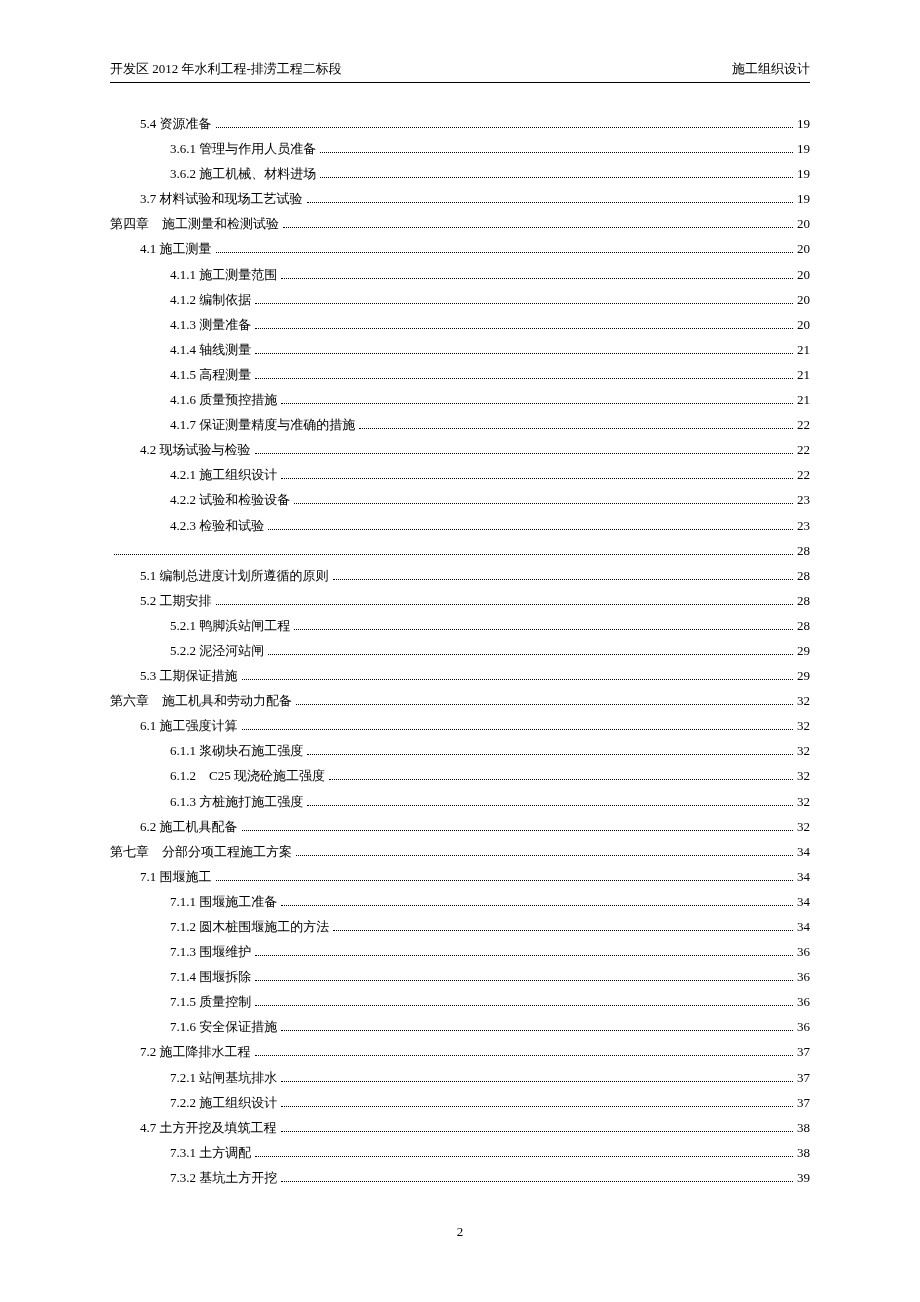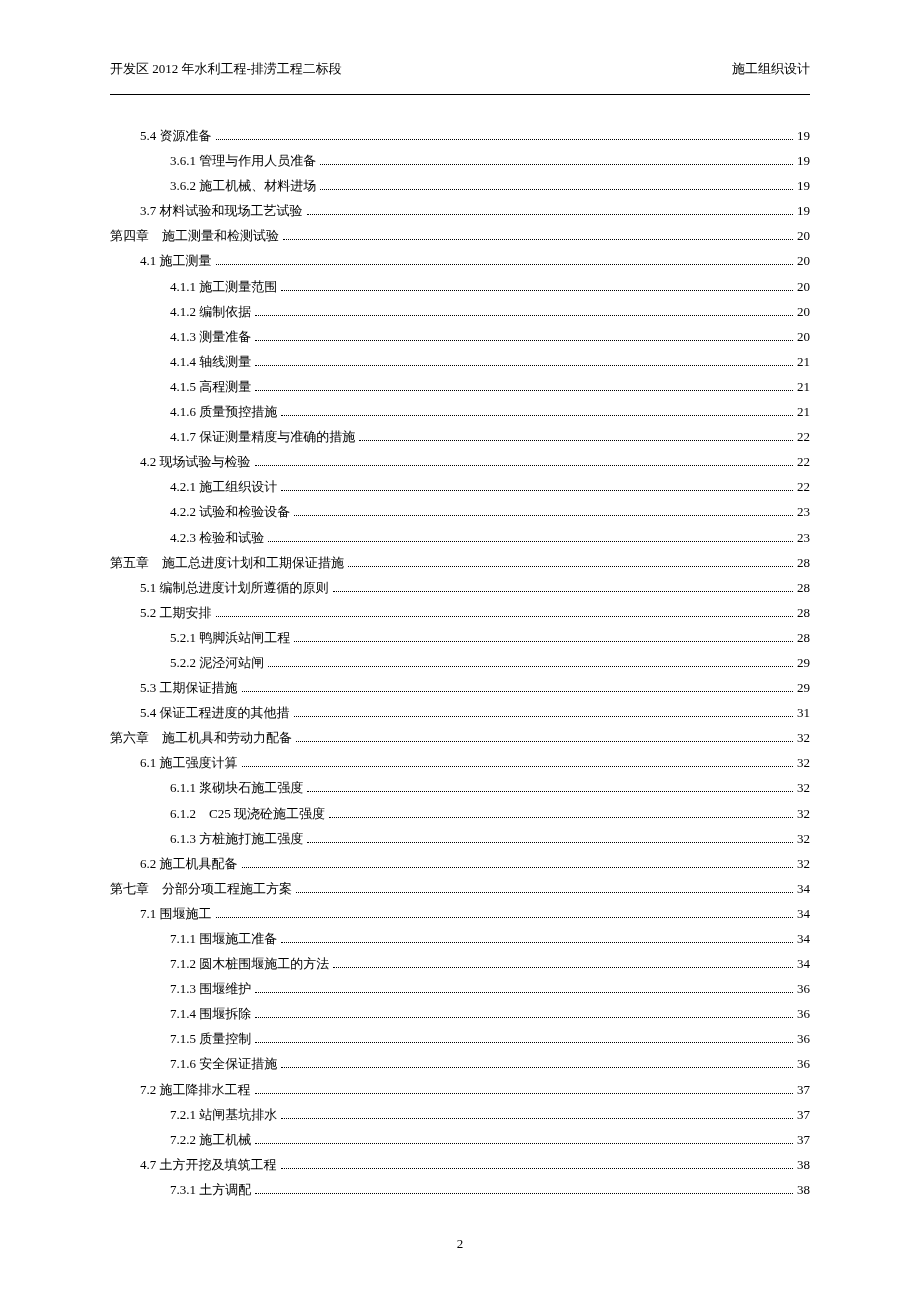--- a/index.html
+++ b/index.html
@@ -13,21 +13,21 @@
       width: 920px;
       margin: 0 auto;
       padding: 60px 110px 40px 110px;
       font-size: 13px;
       color: #000;
     }
     .header {
       display: flex;
       justify-content: space-between;
       border-bottom: 1px solid #000;
-      padding-bottom: 16px;
+      padding-bottom: 4px;
       margin-bottom: 30px;
     }
     .header-left, .header-right {
       font-size: 13px;
     }
     .toc-line {
       display: flex;
       align-items: baseline;
       margin-bottom: 3px;
       line-height: 1.7;
@@ -141,21 +141,20 @@
       <span class="toc-text">4.2.2 试验和检验设备</span>
       <span class="toc-dots"></span>
       <span class="toc-page">23</span>
     </div>
     <div class="toc-line indent-2">
       <span class="toc-text">4.2.3 检验和试验</span>
       <span class="toc-dots"></span>
       <span class="toc-page">23</span>
     </div>
     <div class="toc-line indent-0">
-      <span class="toc-text">第五章　施工总进度计划和工期保证措施</span>
       <span class="toc-dots"></span>
       <span class="toc-page">28</span>
     </div>
     <div class="toc-line indent-1">
       <span class="toc-text">5.1 编制总进度计划所遵循的原则</span>
       <span class="toc-dots"></span>
       <span class="toc-page">28</span>
     </div>
     <div class="toc-line indent-1">
       <span class="toc-text">5.2 工期安排</span>
@@ -170,25 +169,20 @@
     <div class="toc-line indent-2">
       <span class="toc-text">5.2.2 泥泾河站闸</span>
       <span class="toc-dots"></span>
       <span class="toc-page">29</span>
     </div>
     <div class="toc-line indent-1">
       <span class="toc-text">5.3 工期保证措施</span>
       <span class="toc-dots"></span>
       <span class="toc-page">29</span>
     </div>
-    <div class="toc-line indent-1">
-      <span class="toc-text">5.4 保证工程进度的其他措</span>
-      <span class="toc-dots"></span>
-      <span class="toc-page">31</span>
-    </div>
     <div class="toc-line indent-0">
       <span class="toc-text">第六章　施工机具和劳动力配备</span>
       <span class="toc-dots"></span>
       <span class="toc-page">32</span>
     </div>
     <div class="toc-line indent-1">
       <span class="toc-text">6.1 施工强度计算</span>
       <span class="toc-dots"></span>
       <span class="toc-page">32</span>
     </div>
@@ -256,29 +250,34 @@
       <span class="toc-text">7.2 施工降排水工程</span>
       <span class="toc-dots"></span>
       <span class="toc-page">37</span>
     </div>
     <div class="toc-line indent-2">
       <span class="toc-text">7.2.1 站闸基坑排水</span>
       <span class="toc-dots"></span>
       <span class="toc-page">37</span>
     </div>
     <div class="toc-line indent-2">
-      <span class="toc-text">7.2.2 施工机械</span>
+      <span class="toc-text">7.2.2 施工组织设计</span>
       <span class="toc-dots"></span>
       <span class="toc-page">37</span>
     </div>
     <div class="toc-line indent-1">
       <span class="toc-text">4.7 土方开挖及填筑工程</span>
       <span class="toc-dots"></span>
       <span class="toc-page">38</span>
     </div>
     <div class="toc-line indent-2">
       <span class="toc-text">7.3.1 土方调配</span>
       <span class="toc-dots"></span>
       <span class="toc-page">38</span>
     </div>
+    <div class="toc-line indent-2">
+      <span class="toc-text">7.3.2 基坑土方开挖</span>
+      <span class="toc-dots"></span>
+      <span class="toc-page">39</span>
+    </div>
   </div>
 
 <div class="page-number">2</div>
 
 </body></html>

